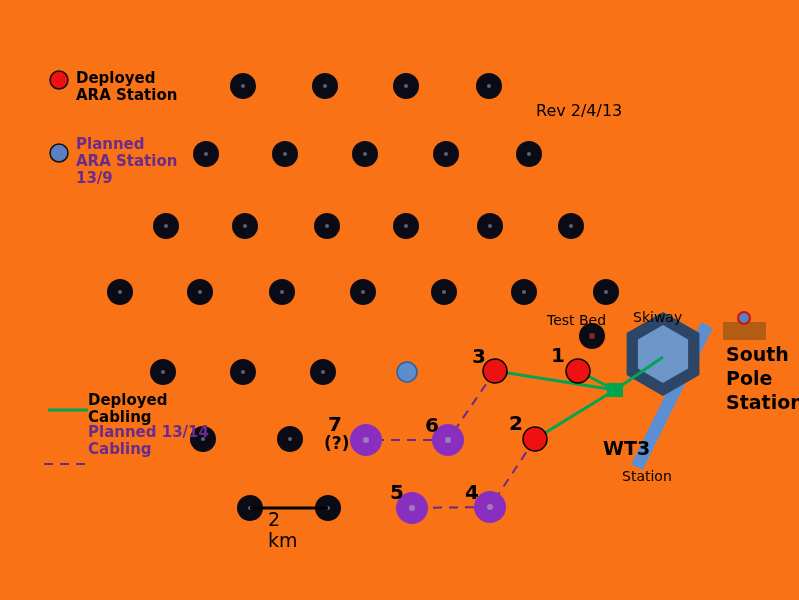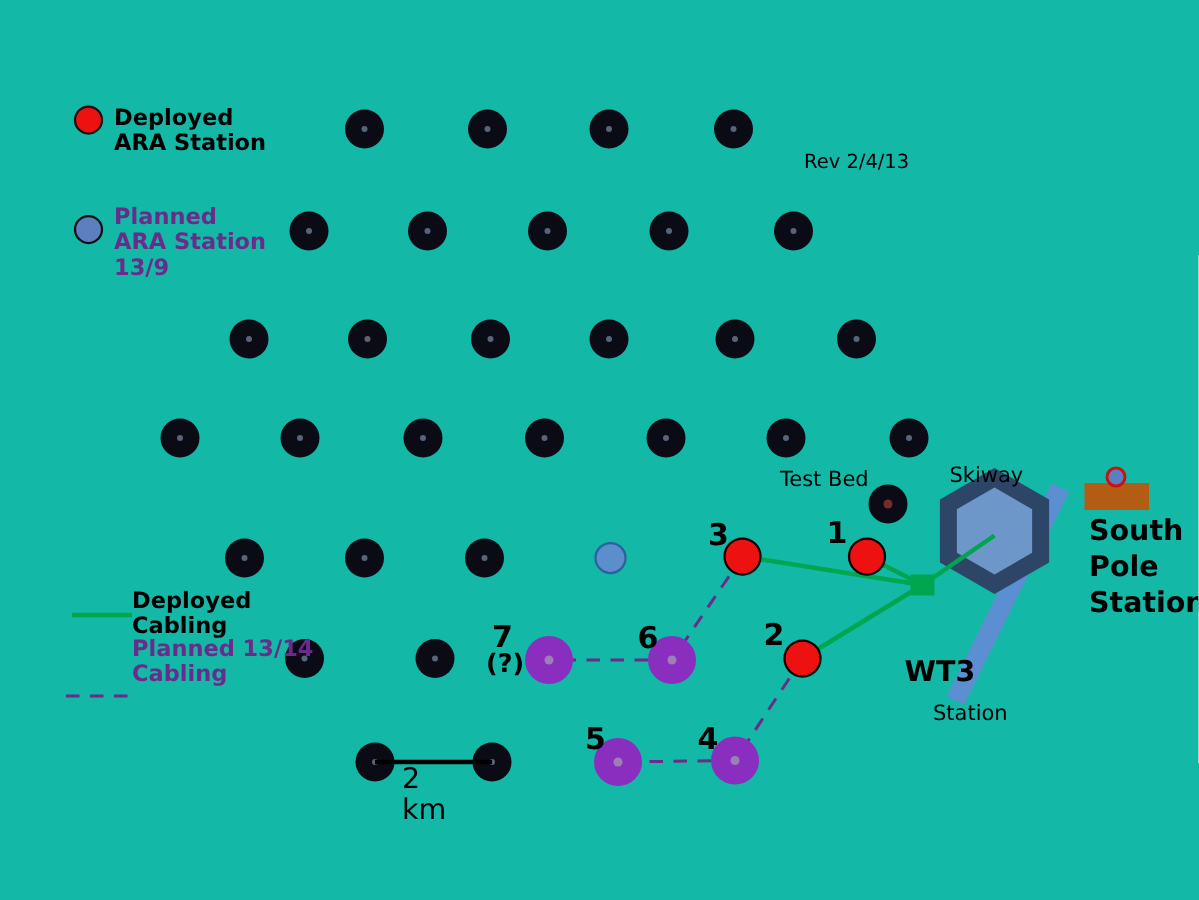--- a/index.html
+++ b/index.html
@@ -1,30 +1,30 @@
 <!DOCTYPE html>
 <html><head>
 <meta charset="utf-8">
 <style>
   html,body{margin:0;padding:0;background:#fff;}
   #stage{
     position:relative;
     width:799px;height:600px;
-    background:#14b8a6;
+    background:#f97316;
     overflow:hidden;
     font-family:"DejaVu Sans", sans-serif;
   }
   #svg{position:absolute;left:0;top:0;width:799px;height:600px;}
   .lbl{position:absolute;white-space:pre;line-height:1.12;}
 
   
   .legend-text{font-size:15px;font-weight:bold;color:#000;}
   .legend-text.purple{color:#6a2b8a;}
   .title{font-size:37px;color:#000;letter-spacing:0px;}
-  .rev{font-size:13px;color:#000;}
+  .rev{font-size:16px;color:#000;}
   .stnum{font-size:20px;font-weight:bold;color:#000;}
   .stnum.small{font-size:17px;}
   .wt3{font-size:19px;font-weight:bold;color:#000;margin-top:40px;}
   .anno{font-size:14px;color:#000;}
   .sps{font-size:19px;color:#000;line-height:1.25;font-weight:bold;}
   .scale-lbl{font-size:19px;color:#000;line-height:1.1;}
 </style>
 </head>
 <body>
 
@@ -141,21 +141,21 @@
 
   <div id="dyn">
       <div class="lbl stnum" style="left: 465px; top: 481px;">4</div>
       <div class="lbl stnum" style="left: 390px; top: 481px;">5</div>
       <div class="lbl stnum" style="left: 425px; top: 414px;">6</div>
       <div class="lbl stnum" style="left: 328px; top: 413px;">7</div>
       <div class="lbl stnum small" style="left: 324px; top: 434px;">(?)</div>
       <div class="lbl stnum" style="left: 551px; top: 344px;">1</div>
       <div class="lbl stnum" style="left: 509px; top: 412px;">2</div>
       <div class="lbl stnum" style="left: 472px; top: 345px;">3</div>
-      <div class="lbl anno" style="left: 520px; top: 313px;">Test Bed</div>
+      <div class="lbl anno" style="left: 547px; top: 313px;">Test Bed</div>
       <div class="lbl anno" style="left: 633px; top: 310px;">Skiway</div>
       <div class="lbl anno" style="left: 622px; top: 469px;">Station</div>
       <div class="lbl sps" style="left: 726px; top: 343px;">South
 Pole
 Station</div>
       <div class="lbl wt3" style="left: 603px; top: 398px;">WT3</div>
     </div>
 </div>
 
 </body></html>

